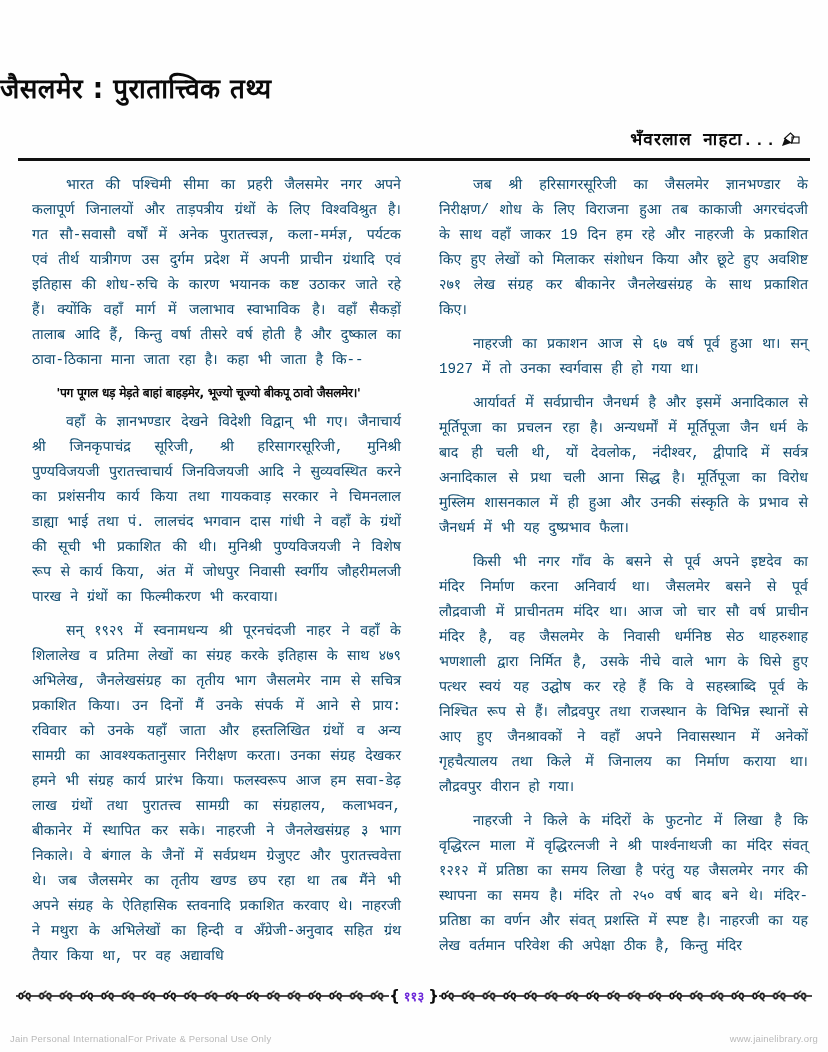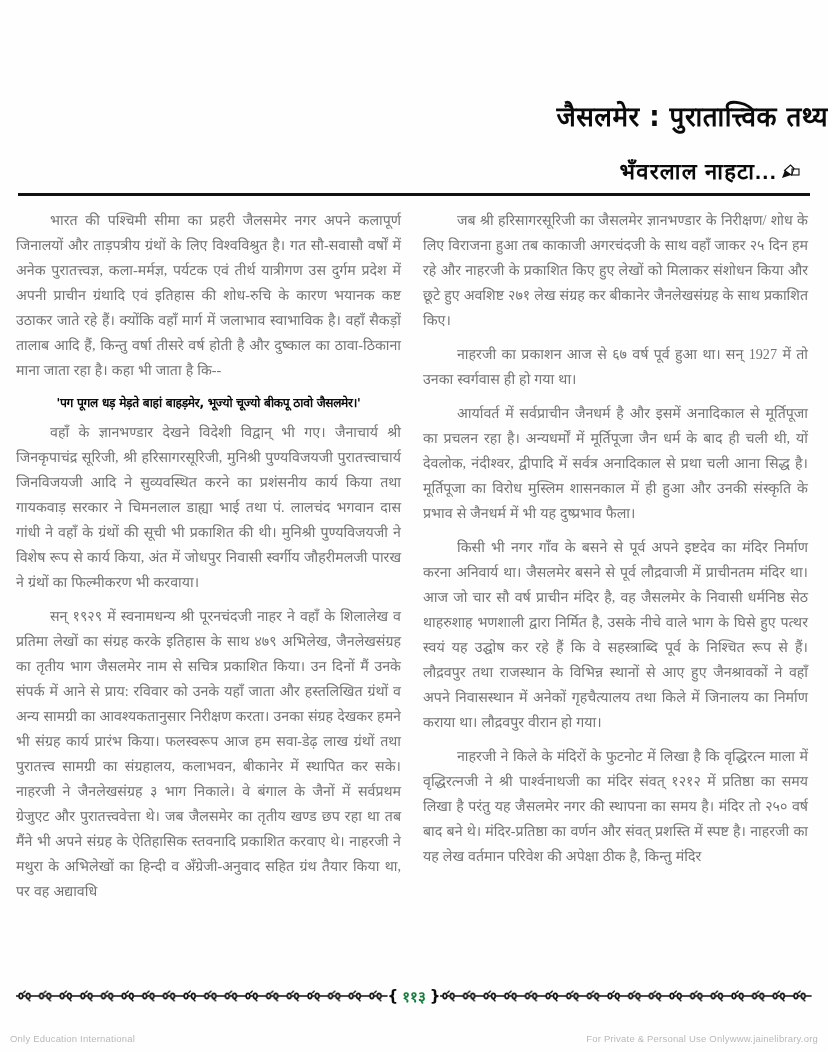--- a/index.html
+++ b/index.html
@@ -17,44 +17,44 @@
   }
 
   .page {
     position: absolute;
     inset: 0;
     background: #fefefe;
   }
 
   
   .title-block {
-    padding-top: 100px;
-    text-align: right;
+    padding-top: 72px;
+    text-align: left;
   }
   .doc-title {
     font-family: "DejaVu Sans", sans-serif;
     font-size: 26px;
     font-weight: 700;
     letter-spacing: 0.5px;
     color: #0a0a0a;
     line-height: 1.25;
     transform: scaleY(1.06);
   }
 
   .byline-row {
     margin-top: 22px;
     padding-right: 28px;
     display: flex;
     justify-content: flex-end;
     align-items: center;
     gap: 2px;
   }
   .byline {
-    font-family: Liberation Sans, sans-serif;
-    font-size: 22px;
+    font-family: Liberation Mono, monospace;
+    font-size: 17px;
     font-weight: 700;
     letter-spacing: 1.2px;
     color: #0a0a0a;
   }
   .nib-icon {
     display: inline-block;
     width: 20px;
     height: 16px;
     margin-left: 1px;
     position: relative;
@@ -73,27 +73,27 @@
     display: flex;
     gap: 22px;
     align-items: flex-start;
   }
   .col {
     width: 385px;
     flex: 0 0 385px;
   }
 
   p.para {
-    margin: 0 0 9px 0;
-    font-family: Liberation Serif, serif;
+    margin: 0 0 9px 16px;
+    font-family: Liberation Mono, monospace;
     font-size: 14.2px;
     line-height: 25px;
     text-align: justify;
     text-align-last: left;
-    color: #737373;
+    color: #0c4a6e;
     word-spacing: 0.5px;
   }
   p.para.indent {
     text-indent: 34px;
   }
   p.verse {
     margin: 1px 0 6px 0;
     font-family: "DejaVu Sans", sans-serif;
     font-size: 12.6px;
     font-weight: 700;
@@ -122,23 +122,23 @@
   }
   .deco-seg svg {
     display: block;
     width: 100%;
     height: 18px;
   }
   .page-num {
     flex: 0 0 auto;
     padding: 0 4px;
     font-family: "DejaVu Sans", sans-serif;
-    font-size: 15px;
-    font-weight: 700;
-    color: #15803d;
+    font-size: 13px;
+    font-weight: 700;
+    color: #6d28d9;
     white-space: nowrap;
   }
   .page-num-bracket {
     font-family: "DejaVu Sans", sans-serif;
     font-size: 15px;
     font-weight: 700;
     color: #0b0b0b;
   }
 
   
@@ -151,21 +151,21 @@
     display: flex;
     justify-content: space-between;
     align-items: center;
     font-family: "Liberation Sans", sans-serif;
     font-size: 9.5px;
     color: #b9b9b9;
     letter-spacing: 0.2px;
   }
   .lib-footer .center {
     flex: 1 1 auto;
-    text-align: right;
+    text-align: left;
   }
   .lib-footer .left { flex: 0 0 auto; }
   .lib-footer .right { flex: 0 0 auto; }
 </style>
 </head>
 <body>
 
 <div class="page">
 
   <div class="title-block">
@@ -188,21 +188,21 @@
   <div class="columns">
 
     <div class="col">
       <p class="para indent">भारत की पश्चिमी सीमा का प्रहरी जैलसमेर नगर अपने कलापूर्ण जिनालयों और ताड़पत्रीय ग्रंथों के लिए विश्वविश्रुत है। गत सौ-सवासौ वर्षों में अनेक पुरातत्त्वज्ञ, कला-मर्मज्ञ, पर्यटक एवं तीर्थ यात्रीगण उस दुर्गम प्रदेश में अपनी प्राचीन ग्रंथादि एवं इतिहास की शोध-रुचि के कारण भयानक कष्ट उठाकर जाते रहे हैं। क्योंकि वहाँ मार्ग में जलाभाव स्वाभाविक  है। वहाँ सैकड़ों तालाब आदि हैं, किन्तु वर्षा तीसरे वर्ष होती है और दुष्काल का ठावा-ठिकाना माना जाता रहा है। कहा भी जाता है कि--</p>
       <p class="verse">'पग पूगल धड़ मेड़ते बाहां बाहड़मेर, भूज्यो चूज्यो बीकपू ठावो जैसलमेर।'</p>
       <p class="para indent">वहाँ के ज्ञानभण्डार देखने विदेशी विद्वान् भी गए। जैनाचार्य श्री जिनकृपाचंद्र सूरिजी, श्री  हरिसागरसूरिजी, मुनिश्री पुण्यविजयजी पुरातत्त्वाचार्य जिनविजयजी आदि ने सुव्यवस्थित करने का प्रशंसनीय कार्य किया तथा गायकवाड़ सरकार ने चिमनलाल डाह्या भाई तथा पं. लालचंद भगवान दास गांधी ने वहाँ के ग्रंथों की सूची भी प्रकाशित की थी। मुनिश्री पुण्यविजयजी ने विशेष रूप से कार्य किया, अंत में जोधपुर निवासी स्वर्गीय जौहरीमलजी पारख ने ग्रंथों का फिल्मीकरण भी करवाया।</p>
       <p class="para indent">सन् १९२९ में स्वनामधन्य श्री पूरनचंदजी नाहर ने वहाँ के शिलालेख व प्रतिमा लेखों का संग्रह  करके इतिहास के साथ ४७९ अभिलेख, जैनलेखसंग्रह का तृतीय भाग जैसलमेर नाम से सचित्र प्रकाशित  किया। उन दिनों मैं उनके संपर्क में आने से प्राय: रविवार को उनके यहाँ जाता और हस्तलिखित ग्रंथों व अन्य सामग्री का आवश्यकतानुसार निरीक्षण करता। उनका संग्रह देखकर हमने भी संग्रह कार्य प्रारंभ किया। फलस्वरूप आज हम सवा-डेढ़ लाख ग्रंथों तथा पुरातत्त्व सामग्री का संग्रहालय, कलाभवन, बीकानेर में स्थापित कर सके।  नाहरजी ने जैनलेखसंग्रह ३ भाग निकाले। वे बंगाल के जैनों में सर्वप्रथम ग्रेजुएट और  पुरातत्त्ववेत्ता थे। जब जैलसमेर का तृतीय खण्ड छप रहा था तब मैंने भी अपने संग्रह के ऐतिहासिक स्तवनादि प्रकाशित करवाए थे। नाहरजी ने मथुरा के अभिलेखों का हिन्दी व अँग्रेजी-अनुवाद सहित ग्रंथ तैयार किया था, पर वह अद्यावधि</p>
     </div>
 
     <div class="col">
-      <p class="para indent">जब श्री हरिसागरसूरिजी का जैसलमेर ज्ञानभण्डार के निरीक्षण/ शोध के लिए विराजना हुआ  तब काकाजी अगरचंदजी के साथ वहाँ जाकर २५ दिन हम रहे और नाहरजी के प्रकाशित  किए हुए लेखों को मिलाकर संशोधन किया और छूटे हुए अवशिष्ट २७१ लेख संग्रह कर  बीकानेर जैनलेखसंग्रह के साथ प्रकाशित किए।</p>
+      <p class="para indent">जब श्री हरिसागरसूरिजी का जैसलमेर ज्ञानभण्डार के निरीक्षण/ शोध के लिए विराजना हुआ  तब काकाजी अगरचंदजी के साथ वहाँ जाकर 19 दिन हम रहे और नाहरजी के प्रकाशित  किए हुए लेखों को मिलाकर संशोधन किया और छूटे हुए अवशिष्ट २७१ लेख संग्रह कर  बीकानेर जैनलेखसंग्रह के साथ प्रकाशित किए।</p>
       <p class="para indent">नाहरजी का प्रकाशन आज से ६७ वर्ष पूर्व हुआ था। सन् 1927 में तो उनका स्वर्गवास ही  हो गया था।</p>
       <p class="para indent">आर्यावर्त में सर्वप्राचीन जैनधर्म है और इसमें अनादिकाल से मूर्तिपूजा का प्रचलन रहा है। अन्यधर्मों  में मूर्तिपूजा जैन धर्म के बाद ही चली थी, यों देवलोक, नंदीश्वर, द्वीपादि में सर्वत्र अनादिकाल से प्रथा चली आना सिद्ध है। मूर्तिपूजा का विरोध मुस्लिम शासनकाल में ही हुआ  और उनकी संस्कृति के प्रभाव से जैनधर्म में भी यह दुष्प्रभाव फैला।</p>
       <p class="para indent">किसी भी नगर गाँव के बसने से पूर्व अपने इष्टदेव का मंदिर निर्माण करना अनिवार्य था। जैसलमेर बसने से पूर्व लौद्रवाजी में प्राचीनतम मंदिर था। आज जो चार सौ वर्ष प्राचीन मंदिर  है, वह जैसलमेर के निवासी धर्मनिष्ठ सेठ थाहरुशाह भणशाली द्वारा निर्मित है, उसके नीचे  वाले भाग के घिसे हुए पत्थर स्वयं यह उद्घोष कर रहे हैं कि वे सहस्त्राब्दि पूर्व के  निश्चित रूप से हैं। लौद्रवपुर तथा राजस्थान के विभिन्न स्थानों से आए हुए जैनश्रावकों ने वहाँ अपने निवासस्थान में अनेकों गृहचैत्यालय तथा किले में जिनालय का निर्माण कराया  था। लौद्रवपुर वीरान हो गया।</p>
       <p class="para indent">नाहरजी ने किले के मंदिरों के फुटनोट में लिखा है कि वृद्धिरत्न माला में वृद्धिरत्नजी ने श्री  पार्श्वनाथजी का मंदिर संवत् १२१२ में प्रतिष्ठा का समय लिखा है परंतु यह जैसलमेर  नगर की स्थापना का समय है। मंदिर तो २५० वर्ष बाद बने थे। मंदिर-प्रतिष्ठा का वर्णन और  संवत् प्रशस्ति में स्पष्ट है। नाहरजी का यह लेख वर्तमान परिवेश की अपेक्षा ठीक है, किन्तु  मंदिर</p>
     </div>
 
   </div>
 
   <div class="deco-wrap">
     <div class="deco-seg">
@@ -225,18 +225,18 @@
     <span class="page-num-bracket">}</span>
 
     <div class="deco-seg">
       <svg viewBox="0 0 360 18" preserveAspectRatio="none" xmlns="http://www.w3.org/2000/svg">
         <rect x="0" y="0" width="360" height="18" fill="url(#scrollA)"></rect>
       </svg>
     </div>
   </div>
 
   <div class="lib-footer">
-    <span class="left">Only Education International</span>
+    <span class="left">Jain Personal International</span>
     <span class="center">For Private &amp; Personal Use Only</span>
     <span class="right">www.jainelibrary.org</span>
   </div>
 
 </div>
 
 </body></html>

